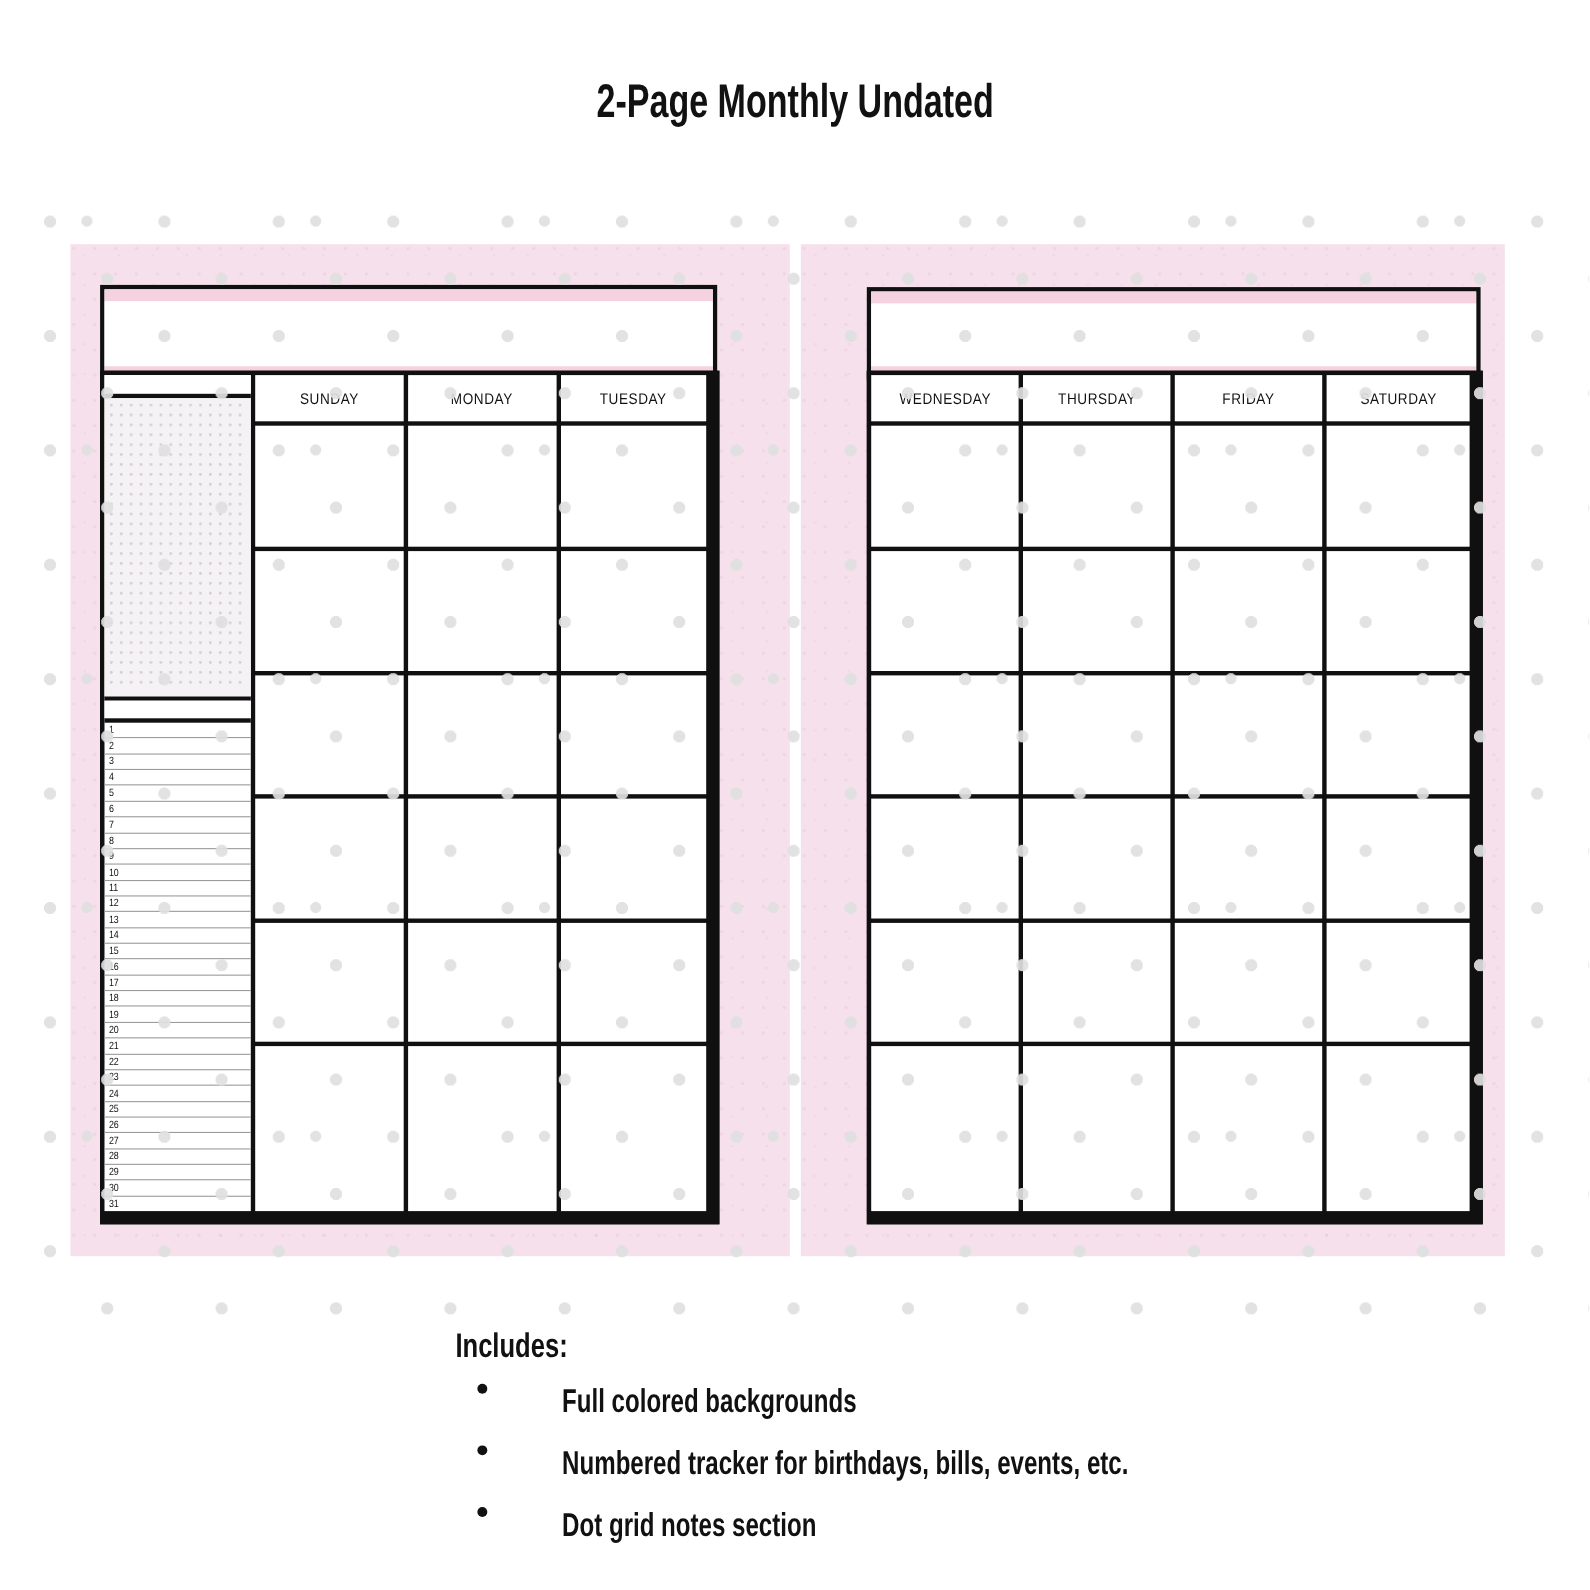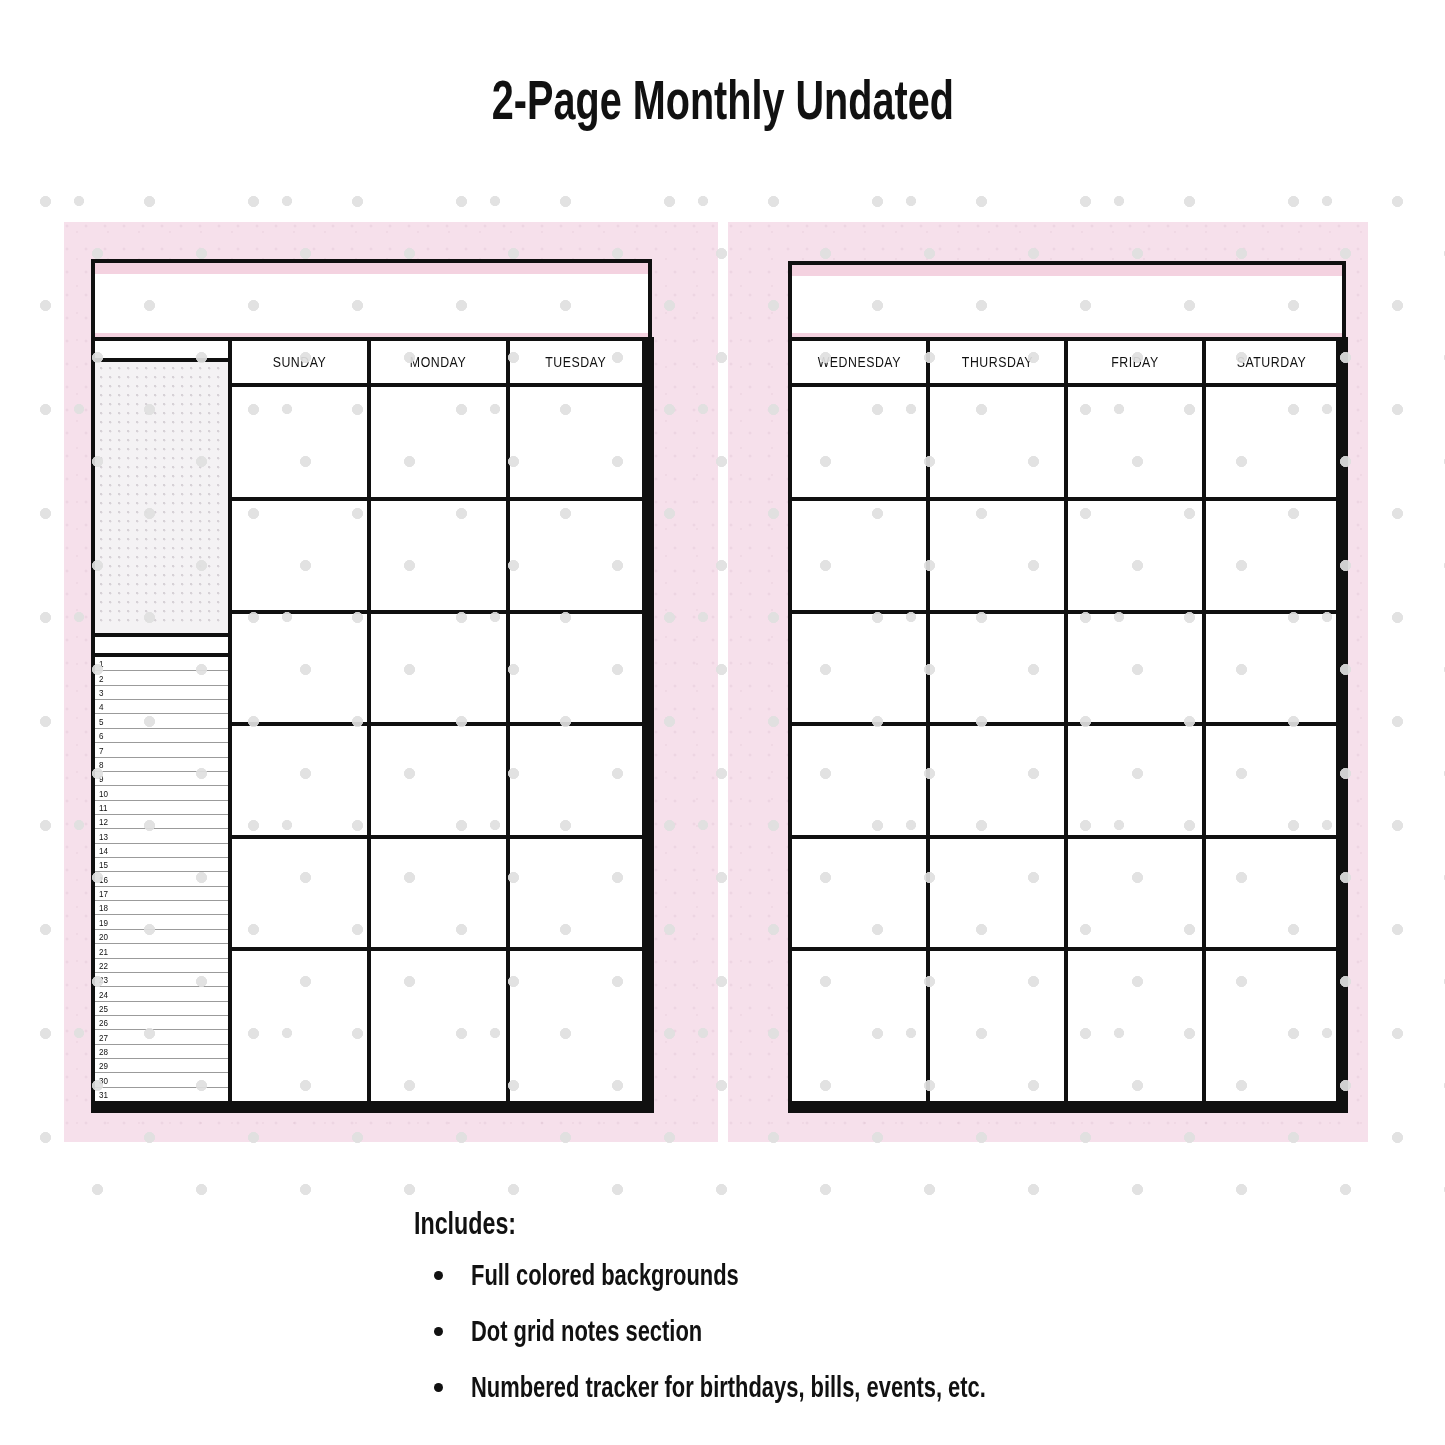--- a/index.html
+++ b/index.html
@@ -11,21 +11,21 @@
     --tracker-line:#9b9b9b;
   }
   html,body{margin:0;padding:0;background:#fff;}
   .canvas{
     position:relative;width:1445px;height:1445px;background:#ffffff;
     overflow:hidden;font-family:"Liberation Sans",sans-serif;color:#111;
   }
   .condensed{display:inline-block;transform:scaleX(.72);transform-origin:center;white-space:nowrap;}
   .main-title{
     position:absolute;top:68px;left:0;width:100%;text-align:center;
-    font-size:55px;font-weight:700;letter-spacing:0;
+    font-size:43px;font-weight:700;letter-spacing:0;
   }
   
   .dots-overlay{
     position:absolute;left:0;top:190px;width:1445px;height:1012px;z-index:30;pointer-events:none;
     background-image:
       radial-gradient(circle at 5.5px 5.5px, var(--overlay-dot) 5.3px, transparent 5.8px),
       radial-gradient(circle at 5.5px 5.5px, var(--overlay-dot) 5.3px, transparent 5.8px),
       radial-gradient(circle at 5px 5px, var(--overlay-dot) 4.8px, transparent 5.3px);
     background-size:104px 104px,104px 104px,208px 208px;
     background-position:40px 6px,92px 58px,74px 6px;
@@ -93,21 +93,21 @@
     display:inline-block;font-size:9.5px;line-height:10px;margin-bottom:1px;
     transform:scaleX(.85);transform-origin:left bottom;
   }
   
   .includes{position:absolute;left:402px;top:1194px;z-index:40;}
   .includes-heading{
     margin:12px;font-size:31px;font-weight:700;
   }
   .includes-heading .cd2{display:inline-block;transform:scaleX(.75);transform-origin:left center;white-space:nowrap;}
   .includes-list{list-style:none;margin:16px 0 0 32px;padding:0;}
-  .includes-item{display:flex;align-items:center;margin-bottom:22px;}
+  .includes-item{display:flex;align-items:flex-start;margin-bottom:22px;gap:40px;}
   .bullet-dot{width:9px;height:9px;border-radius:50%;background:#111;margin-right:28px;flex:none;}
   .item-text{
     font-size:30px;font-weight:700;transform:scaleX(.73);transform-origin:left center;
     white-space:nowrap;display:inline-block;
   }
 </style>
 </head>
 <body>
 
 <div class="canvas">
@@ -279,22 +279,22 @@
       <span class="cd2">Includes:</span>
     </h2>
     <ul class="includes-list">
 
     <li class="includes-item">
         <span class="bullet-dot"></span>
         <span class="item-text">Full colored backgrounds</span>
       </li>
         <li class="includes-item">
         <span class="bullet-dot"></span>
-        <span class="item-text">Dot grid notes section</span>
+        <span class="item-text">Numbered tracker for birthdays, bills, events, etc.</span>
       </li>
         <li class="includes-item">
         <span class="bullet-dot"></span>
-        <span class="item-text">Numbered tracker for birthdays, bills, events, etc.</span>
+        <span class="item-text">Dot grid notes section</span>
       </li>
       </ul>
   </div>
 
 </div>
 
 </body></html>

